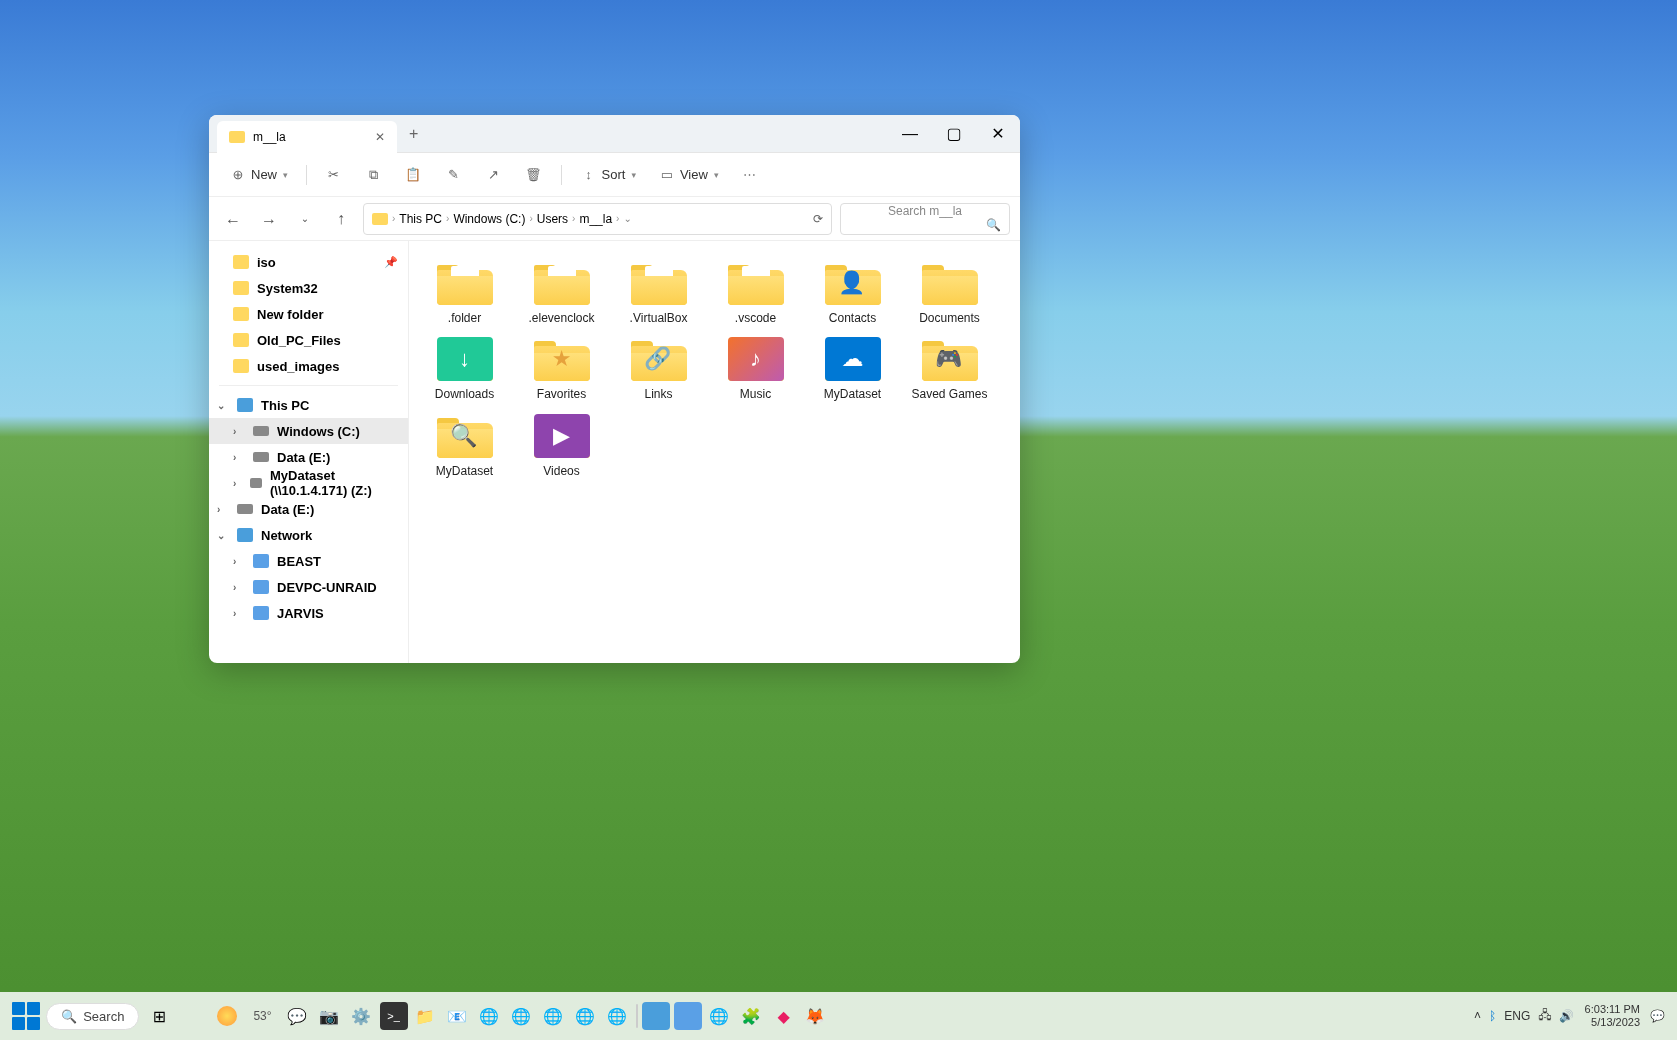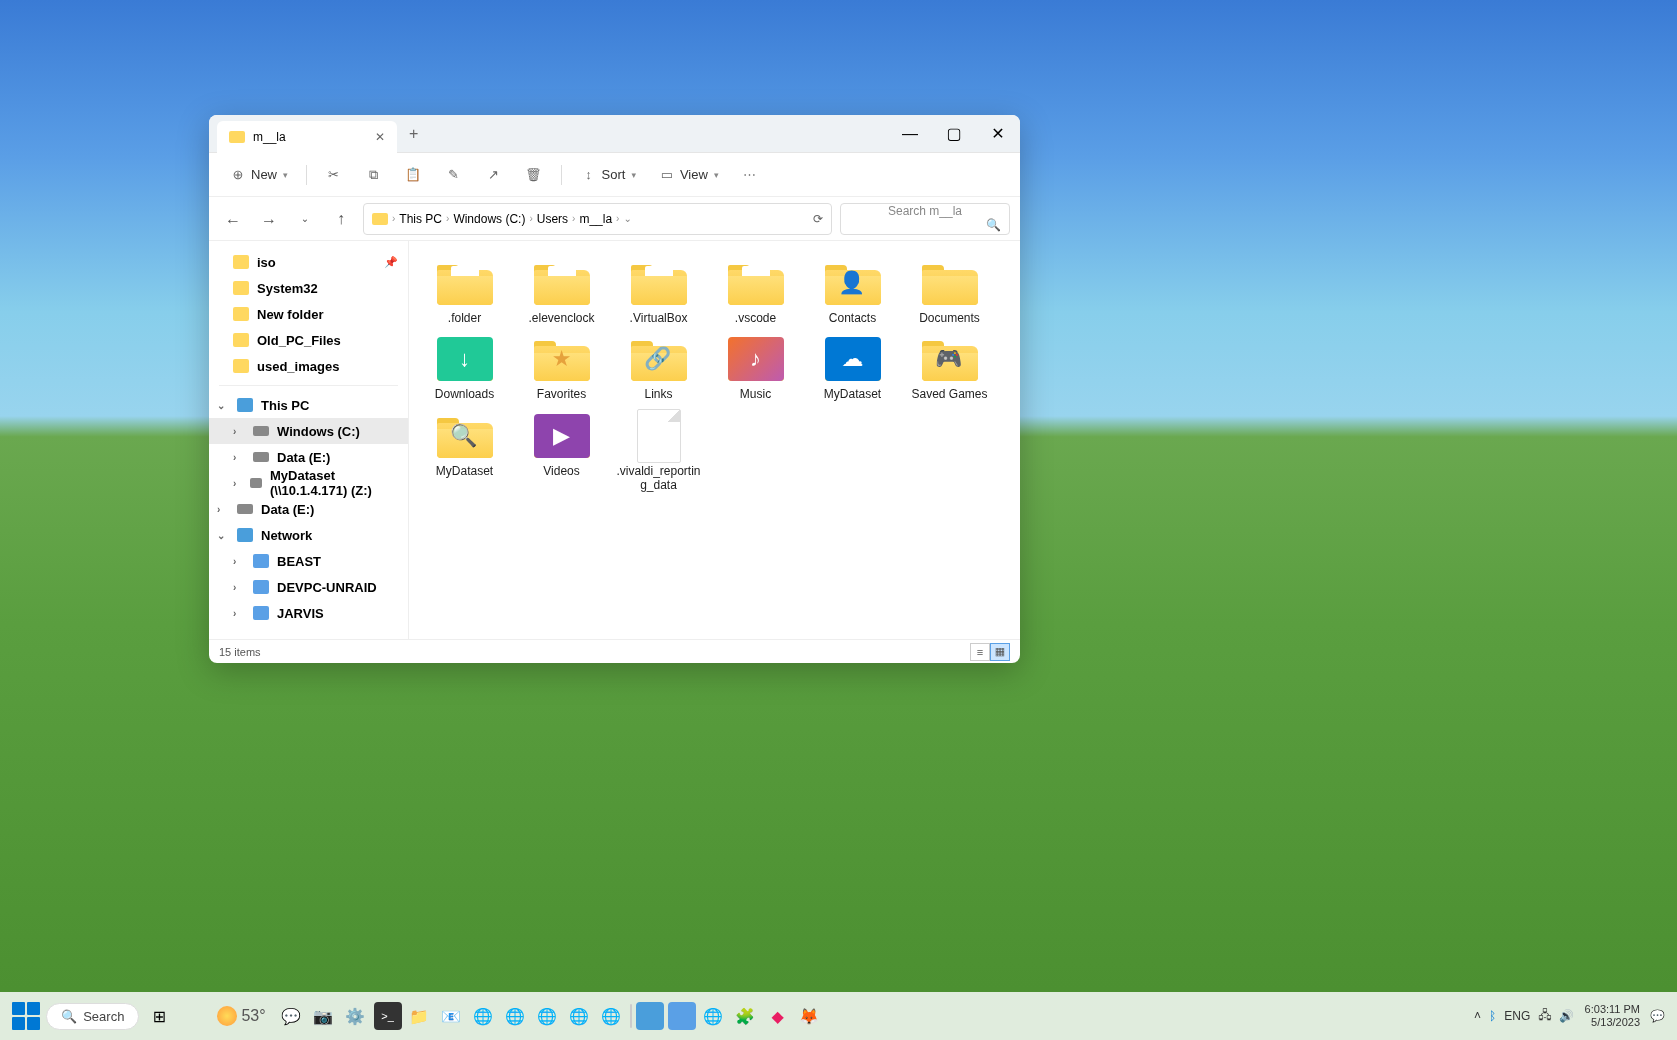--- a/index.html
+++ b/index.html
@@ -129,21 +129,21 @@
 .start div { background: #0078d4; border-radius: 1px; }
 .search-box { display: flex; align-items: center; gap: 6px; background: #fff; border-radius: 16px; padding: 5px 14px; font-size: 13px; color: #444; cursor: pointer; border: 1px solid #ddd;}
 .task-icons { display: flex; align-items: center; gap: 4px; margin-left: 6px; }
 .ti { width: 28px; height: 28px; border-radius: 4px; display: flex; align-items: center; justify-content: center; cursor: pointer; font-size: 16px; }
 
 .tray { margin-left: auto; display: flex; align-items: center; gap: 10px; font-size: 12px; color: #333; }
 .tray-icons { display: flex; gap: 8px; align-items: center; }
 .tray-icons span { cursor: pointer; }
 .clock { text-align: right; font-size: 11px; line-height: 1.2; cursor: pointer; }
 
-.weather { display: flex; align-items: center; gap: 4px; font-size: 16px; color: #555; cursor: pointer; margin-left: 8px; padding-left: 30px;}
+.weather { display: flex; align-items: center; gap: 16px; font-size: 12px; color: #555; cursor: pointer; margin-left: 8px; padding-left: 30px;}
 .weather .sun { width: 20px; height: 20px; border-radius: 50%; background: radial-gradient(#ffdb58,#ff9a3c); }
 </style>
 </head>
 <body>
 
 <div class="desktop">
 
   <div class="window">
     <div class="titlebar">
       <div class="tab">
@@ -452,39 +452,24 @@
               <div class="icon">
                 <div class="folder-icon">
                   <div class="folder-tab"></div>
                   <div class="folder-back"></div>
                   <div class="folder-front"></div>
                   <div class="folder-inner-icon" style="background:#8e44ad;border-radius:4px">▶</div>
                 </div>
               </div>
               <div class="lbl">Videos</div>
             </div>
-            <div class="item">
-              <div class="icon">
-                <div class="file-icon">
-                  <div class="file-fold"></div>
-                </div>
-              </div>
-              <div class="lbl">.vivaldi_reporting_data</div>
-            </div>
           </div>
       </div>
     </div>
 
-    <div class="statusbar">
-      <span>15 items</span>
-      <div class="view-toggles">
-        <div class="vt">≡</div>
-        <div class="vt active">▦</div>
-      </div>
-    </div>
   </div>
 
   <div class="taskbar">
     <div class="tb-left">
       <div class="start">
           <div></div>
           <div></div>
           <div></div>
           <div></div>
         </div>

